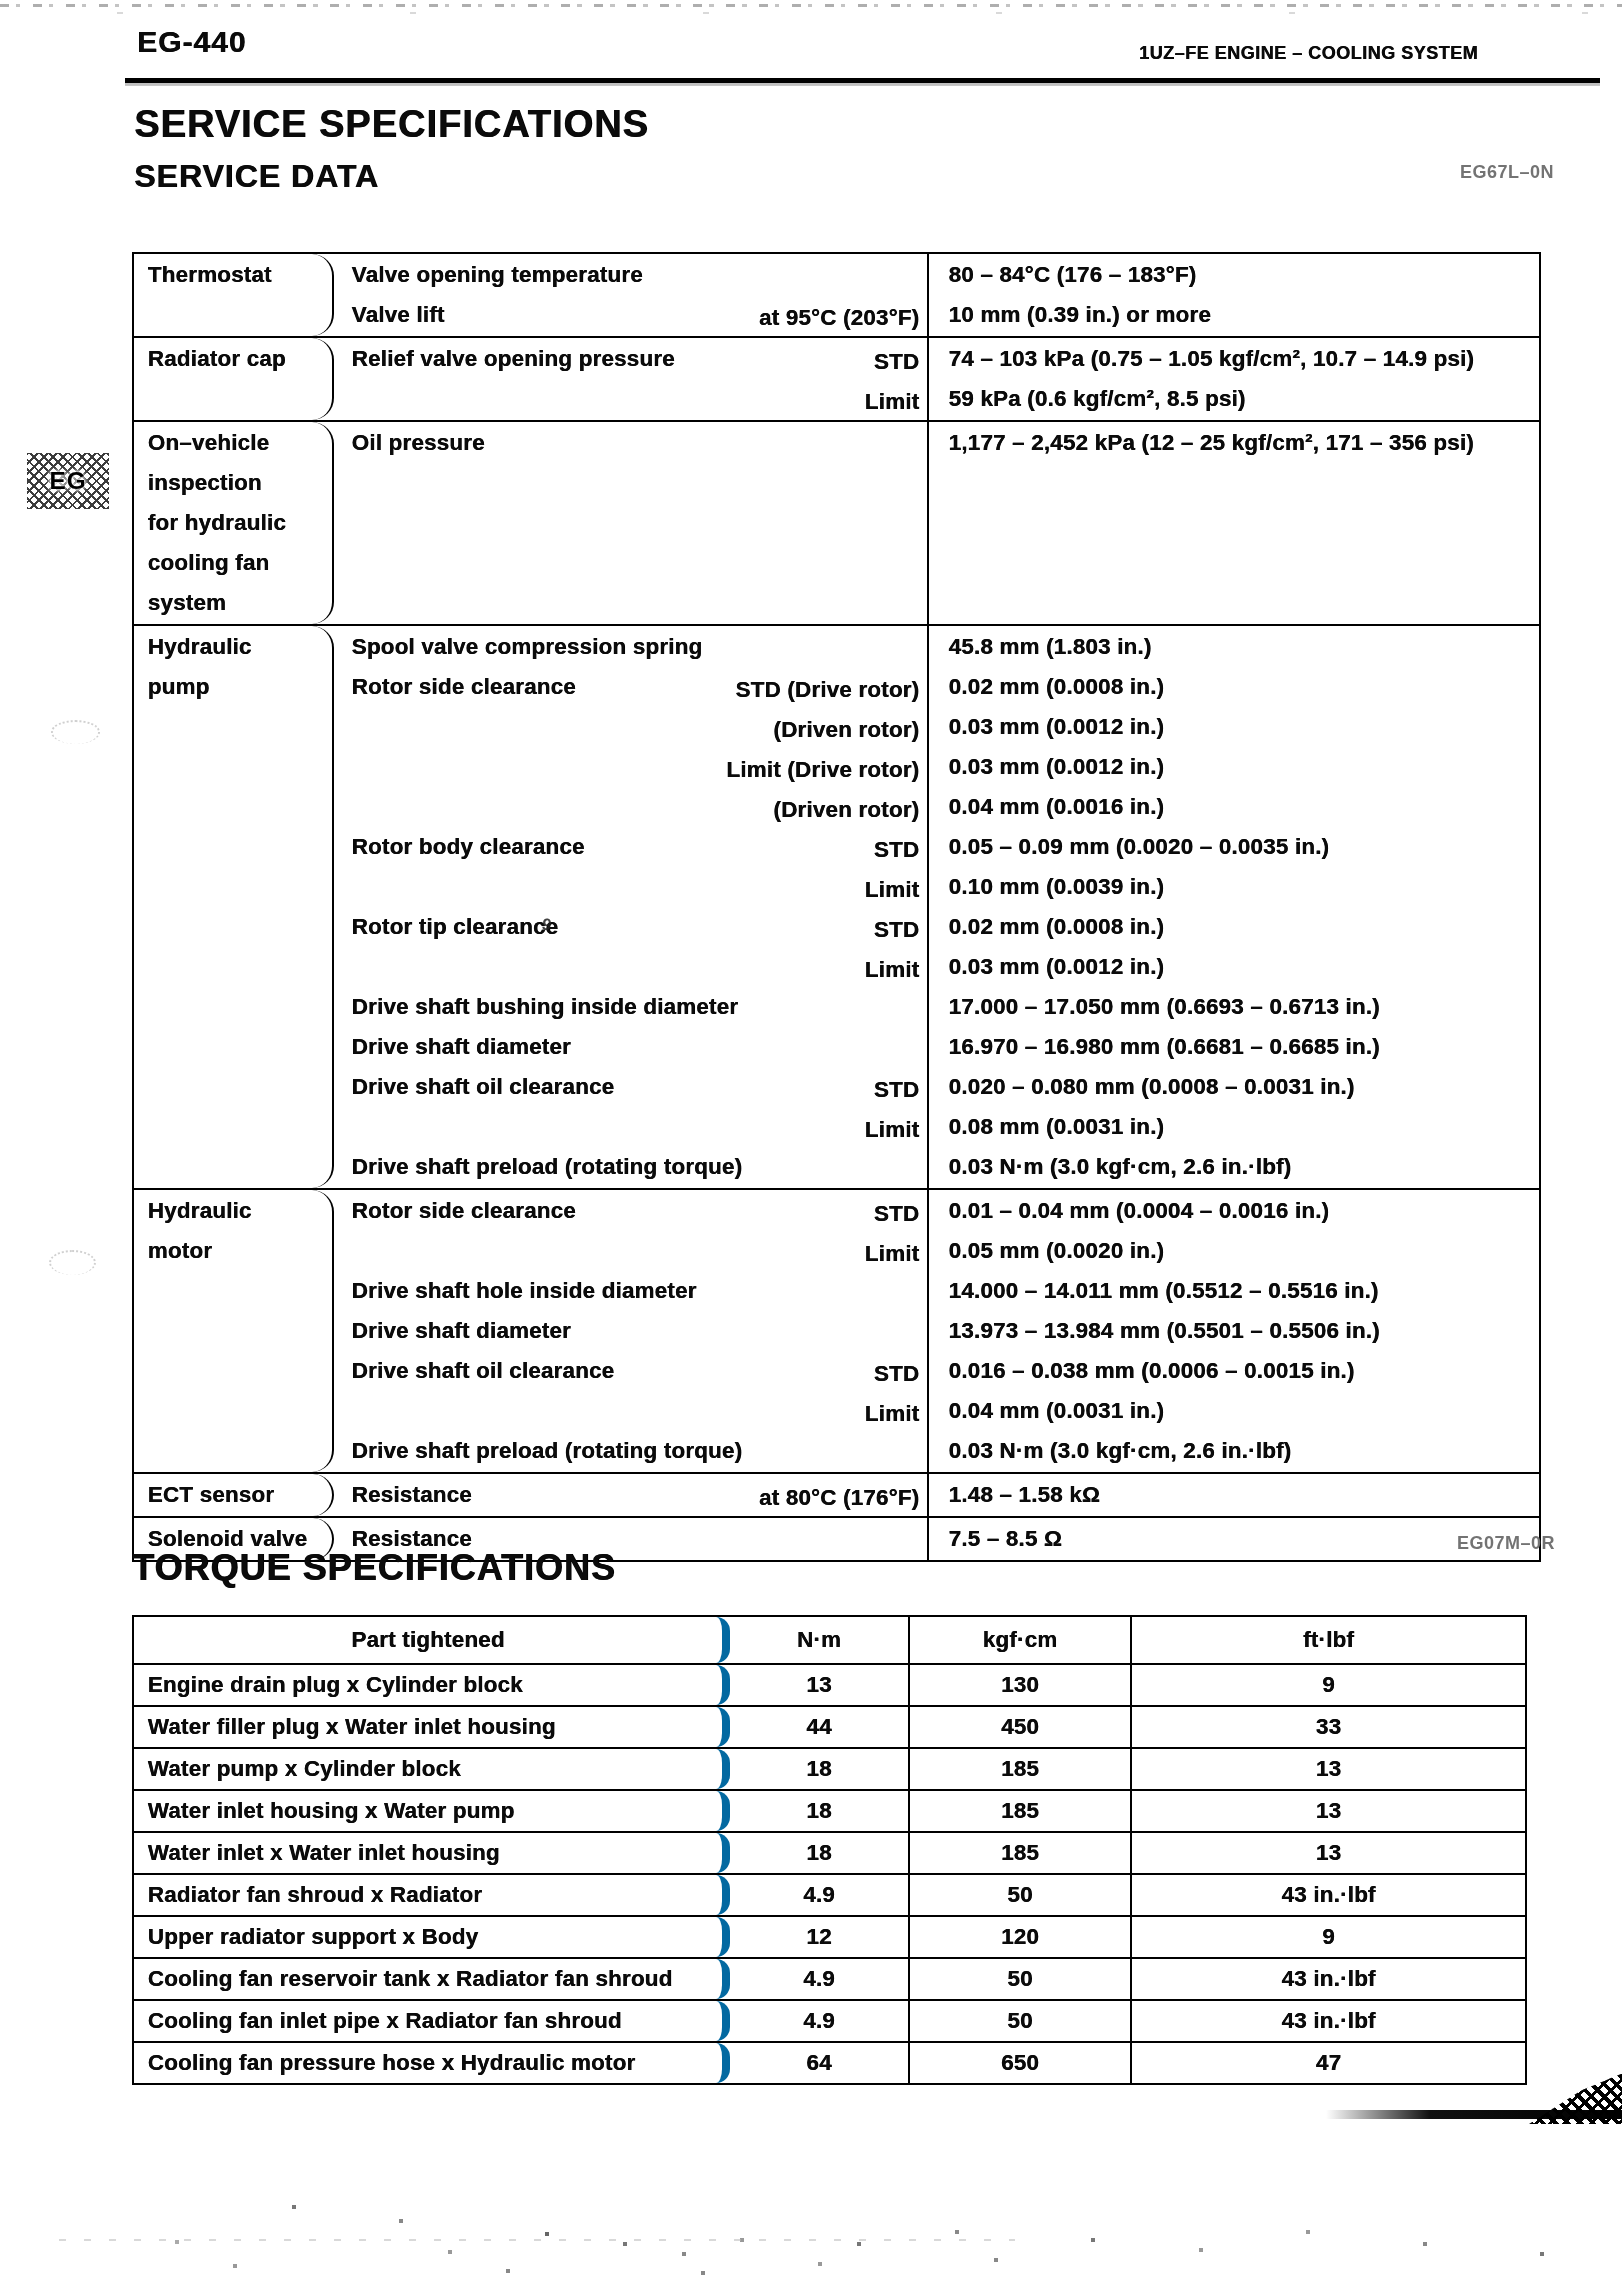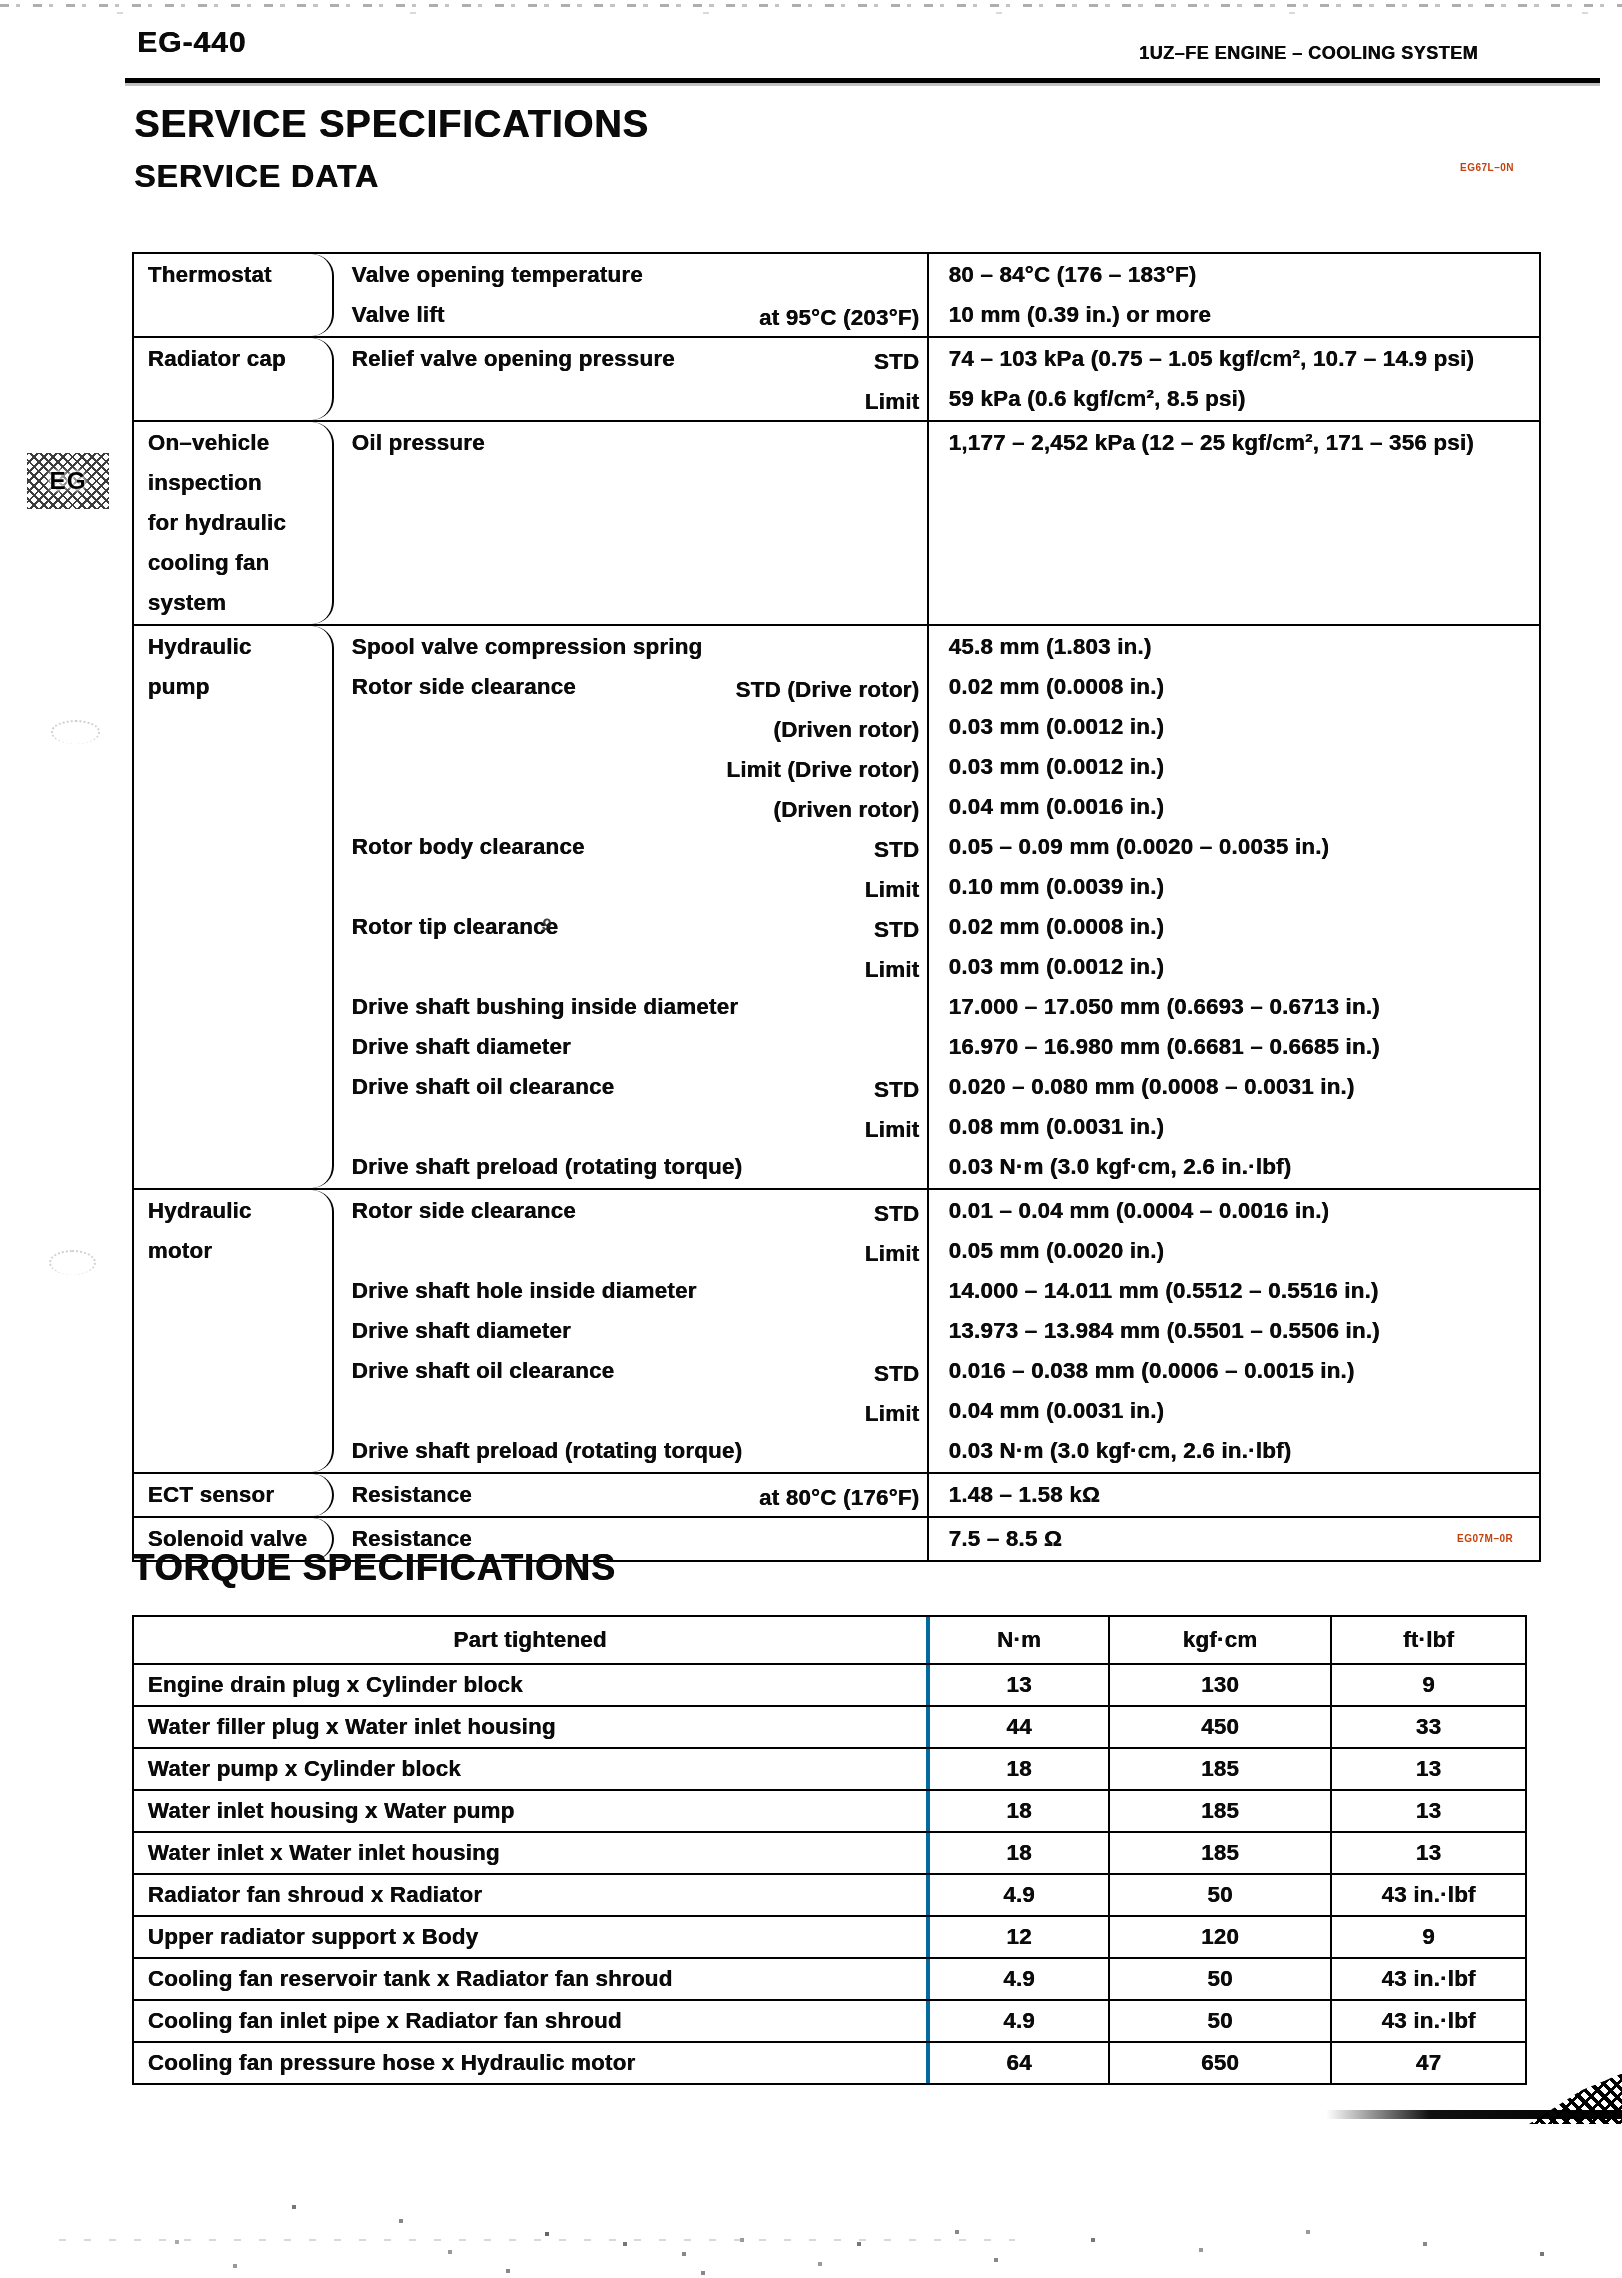--- a/index.html
+++ b/index.html
@@ -39,42 +39,42 @@
   .bottom-dash{position:absolute;left:59px;top:2239px;width:956px;height:2px;
     background:repeating-linear-gradient(90deg,#b9b9b9 0 6.8px,transparent 6.8px 25px);opacity:.55;}
   
   .pcode{position:absolute;left:137px;top:25px;font-size:30px;letter-spacing:1px;text-shadow:0.6px 0 #000;}
   .ptitle{position:absolute;left:0;top:43px;width:1478px;text-align:right;font-size:18px;
     letter-spacing:0.5px;text-shadow:0.5px 0 #000;}
   .hrule{position:absolute;left:125px;top:78px;width:1475px;height:4.9px;background:#000;
     box-shadow:0 2.9px 0 rgba(0,0,0,.25);}
   .h1{position:absolute;left:134px;top:103px;font-size:38px;letter-spacing:1px;text-shadow:0.8px 0 #000;}
   .h2{position:absolute;left:134px;top:158px;font-size:32px;letter-spacing:1px;text-shadow:0.7px 0 #000;}
-  .doccode{position:absolute;font-size:10px;letter-spacing:0.5px;color:#c2410c;}
+  .doccode{position:absolute;font-size:18px;letter-spacing:0.5px;color:#737373;}
   .dc1{left:1460px;top:162px;}
   .dc2{left:1457px;top:1533px;}
   .h3{position:absolute;left:132px;top:1547px;font-size:36px;letter-spacing:1px;text-shadow:0.8px 0 #000;}
   
   .svc-table{position:absolute;left:132px;top:252px;width:1409px;border:2.9px solid #000;box-sizing:border-box;background:#fff;}
   .svc-row{display:flex;border-top:2.9px solid #000;}
   .svc-row:first-child{border-top:none;}
   .c1{width:200px;border-right:2px solid #000;box-sizing:border-box;padding:1px 3.9px 1px 13.7px;border-radius:22px;}
   .c2{width:595px;border-right:2px solid #000;box-sizing:border-box;padding:1px 7.8px 1px 17.6px;}
   .c3{flex:1;box-sizing:border-box;padding:1px 5.9px 1px 19.5px;}
   .line,.itemline{height:40px;display:flex;align-items:center;font-size:22.4px;letter-spacing:0.2px;text-shadow:0.4px 0 #000;}
   .c2 .line{justify-content:space-between;}
   .c2 .note{text-align:right;white-space:nowrap;margin-top:6px;}
   .val{white-space:nowrap;}
   
   .tq-table{position:absolute;left:132px;top:1615px;width:1395px;border:2.9px solid #000;box-sizing:border-box;background:#fff;}
   .tq-head{display:flex;height:46px;border-bottom:2.9px solid #000;}
   .tq-row{display:flex;height:40px;border-bottom:2.9px solid #000;}
   .tq-row:last-child{border-bottom:none;}
   .tc{display:flex;align-items:center;font-size:22.4px;letter-spacing:0.2px;text-shadow:0.4px 0 #000;box-sizing:border-box;}
-  .tc-part{width:796px;border-right:4px solid #0369a1;padding-left:13.7px;}
+  .tc-part{width:596px;border-right:8px solid #0369a1;padding-left:13.7px;border-radius:14px;}
   .tq-head .tc-part{justify-content:center;padding-left:0;}
   .tc-nm{width:180px;border-right:2px solid #000;justify-content:center;}
   .tc-kg{width:222px;border-right:2px solid #000;justify-content:center;}
   .tc-ft{flex:1;justify-content:center;border-radius:11px;}
 </style>
 </head>
 <body>
 
 <div class="page">
 

